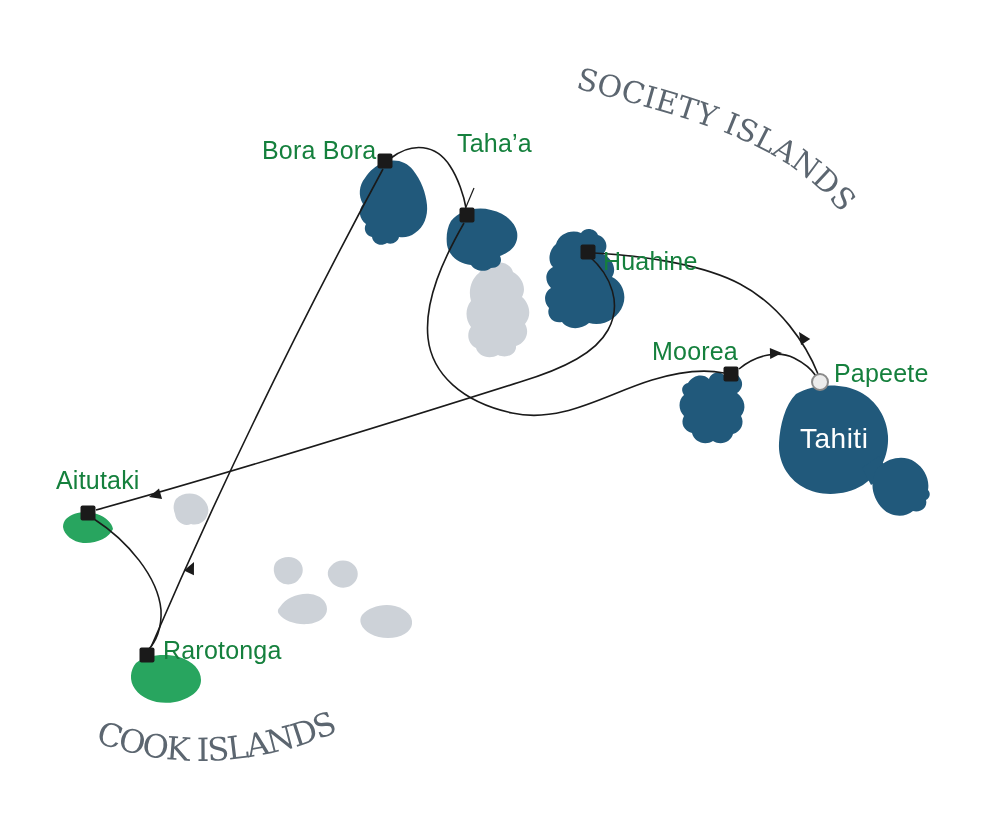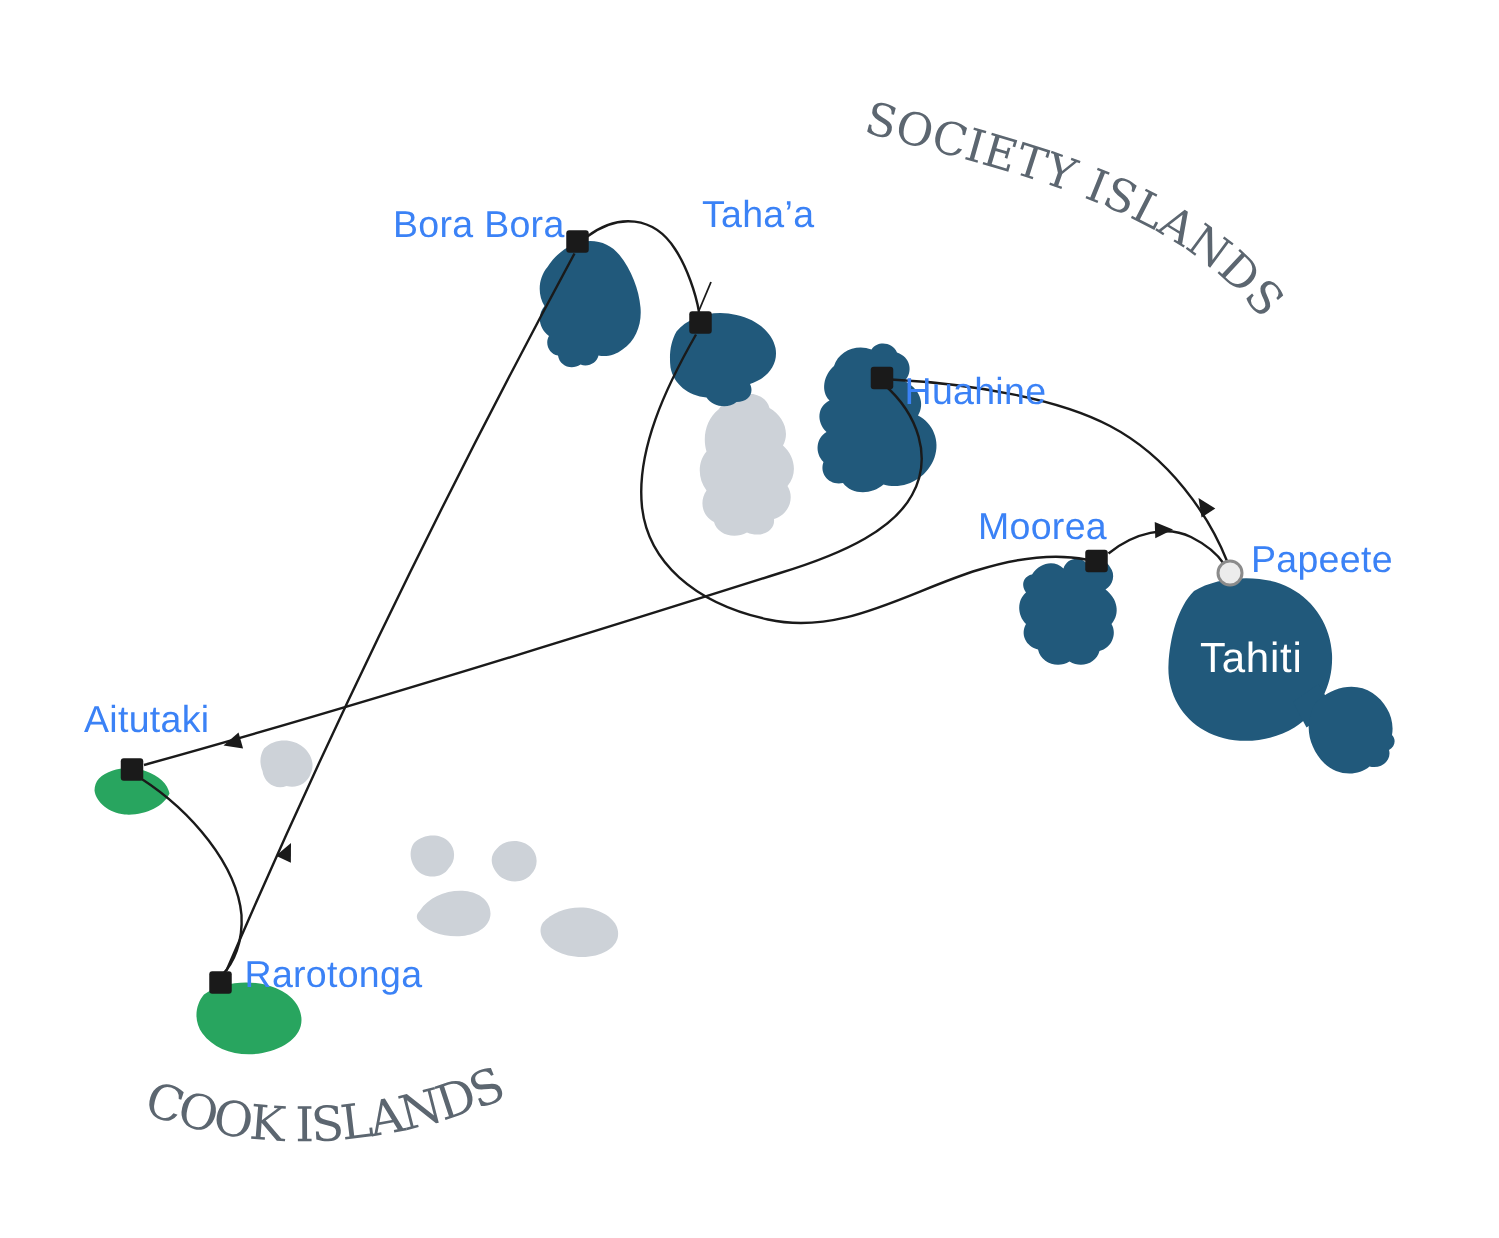--- a/index.html
+++ b/index.html
@@ -8,25 +8,25 @@
     width:999px;height:825px;
     background:#ffffff;
     overflow:hidden;
     font-family:"Liberation Sans",sans-serif;
   }
   .map svg{position:absolute;left:0;top:0;}
   .port-label{
     position:absolute;
     font-size:25px;
     line-height:27px;
-    color:#3b82f6;
+    color:#15803d;
     white-space:nowrap;
     letter-spacing:.2px;
   }
-  .port-label .indent{display:block;margin-left:11px;}
+  .port-label .indent{display:block;}
   .island-label{
     position:absolute;
     font-size:28px;
     color:#ffffff;
     white-space:nowrap;
     letter-spacing:.5px;
   }
 </style>
 </head>
 <body>

